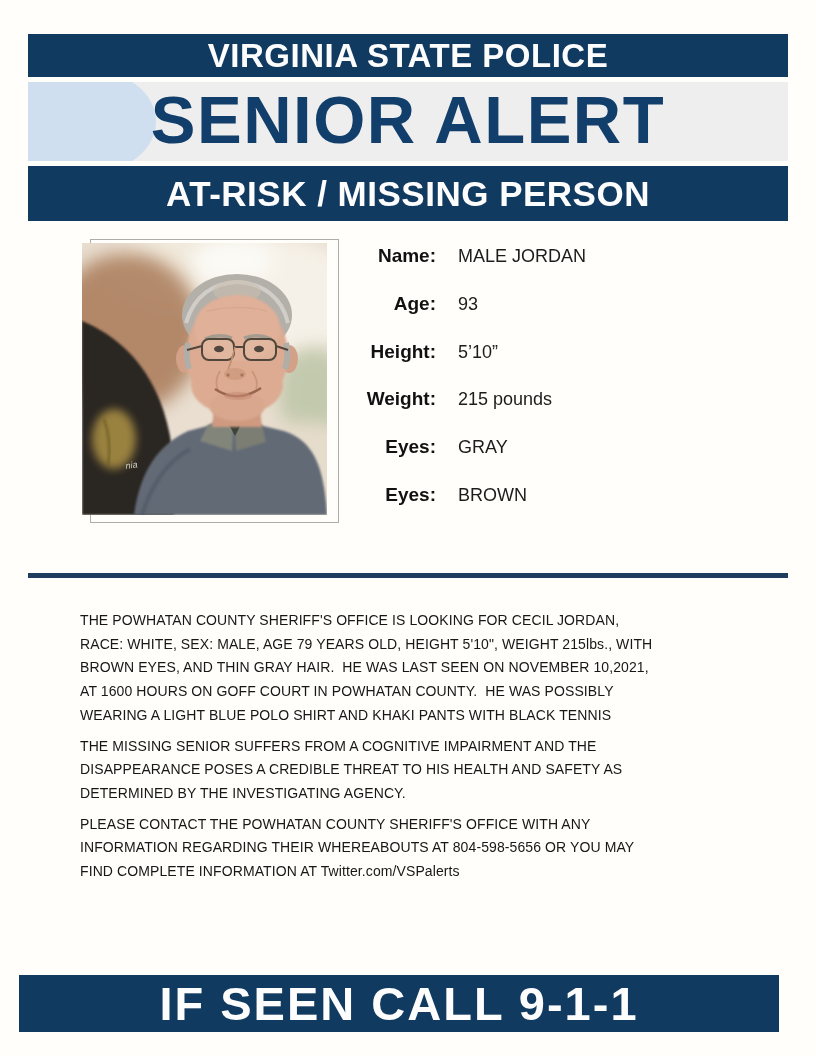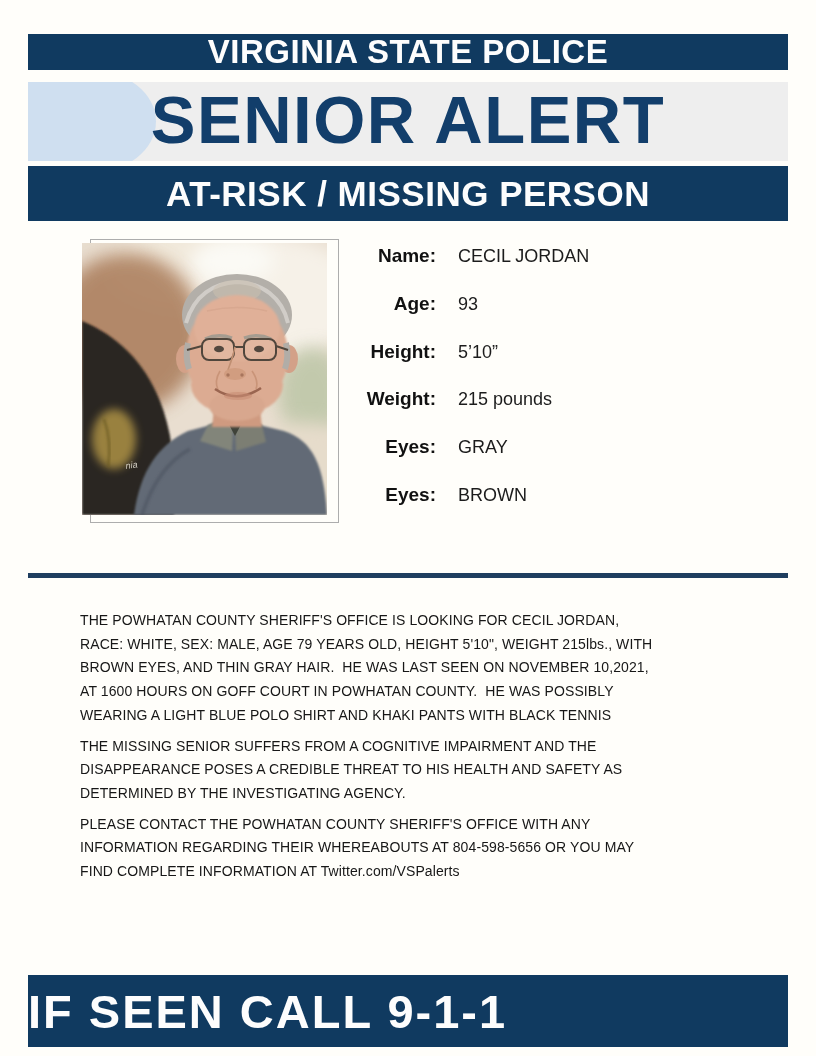--- a/index.html
+++ b/index.html
@@ -12,21 +12,21 @@
     --page-bg:#fffefa;
   }
   html,body{margin:0;padding:0;}
   body{background:#ffffff;font-family:"Liberation Sans", sans-serif;}
   .page{
     position:relative;width:816px;height:1056px;background:var(--page-bg);
     overflow:hidden;margin:0 auto;
   }
   .band{position:absolute;left:28px;width:760px;display:flex;align-items:center;justify-content:center;}
   .band-navy{background:var(--navy);}
-  .band1{top:34px;height:36px;}
+  .band1{top:34px;height:43px;}
   .band1 .band-text{color:#fdfdfd;font-weight:bold;font-size:33px;letter-spacing:0.5px;}
   .band2{top:82px;height:79px;background:var(--band-gray);overflow:hidden;}
   .band2 .accent{
     position:absolute;left:0;top:-12px;width:128px;height:103px;
     background:var(--accent-blue);
     border-radius:0 52% 52% 0 / 0 50% 50% 0;
   }
   .band2 .band-text{
     position:relative;color:var(--title-navy);font-weight:bold;font-size:67px;
     letter-spacing:1.5px;line-height:1;transform:translateY(-2px);
@@ -55,22 +55,22 @@
     padding-top:1px;white-space:pre;
   }
 
   .divider{position:absolute;left:28px;top:573px;width:760px;height:5px;background:var(--divider);}
 
   .body-text{position:absolute;left:80px;top:609px;width:700px;color:var(--ink);}
   .para{margin:0 0 7px 0;}
   .para .line{font-size:14px;line-height:23.7px;white-space:pre;letter-spacing:0.1px;}
 
   .footer-band{
-    position:absolute;left:28px;top:975px;width:760px;height:72px;
-    background:var(--navy);display:flex;align-items:center;
+    position:absolute;left:19px;top:975px;width:760px;height:57px;
+    background:var(--navy);display:flex;align-items:center;justify-content:center;
   }
   .footer-band .band-text{
     color:#fdfdfd;font-weight:bold;font-size:47px;letter-spacing:2px;line-height:1;
   }
 </style>
 </head>
 <body>
 
 <div class="page">
 
@@ -162,21 +162,21 @@
 
       <path d="M138,128 Q132,138 136,147" stroke="#c68f73" stroke-width="1.6" fill="none" opacity="0.85"></path>
       <path d="M170,128 Q177,138 174,146" stroke="#c68f73" stroke-width="1.6" fill="none" opacity="0.85"></path>
       <path d="M133,146 Q155,161 179,145" stroke="#9a6550" stroke-width="2.6" fill="none"></path>
       <ellipse cx="156" cy="153" rx="14" ry="4" fill="#c98d74" opacity="0.6"></ellipse>
       <path d="M125,68 Q155,61 185,68" stroke="#cfa087" stroke-width="1.4" fill="none" opacity="0.5"></path>
     </svg>
   </div>
 
   <div class="info-list">
-      <div class="info-row" style="top: 0px;"><span class="info-label">Name:</span><span class="info-value">CECIL JORDAN</span></div>
+      <div class="info-row" style="top: 0px;"><span class="info-label">Name:</span><span class="info-value">MALE JORDAN</span></div>
       <div class="info-row" style="top: 47.8px;"><span class="info-label">Age:</span><span class="info-value">93</span></div>
       <div class="info-row" style="top: 95.6px;"><span class="info-label">Height:</span><span class="info-value">5’10”</span></div>
       <div class="info-row" style="top: 143.4px;"><span class="info-label">Weight:</span><span class="info-value">215 pounds</span></div>
       <div class="info-row" style="top: 191.2px;"><span class="info-label">Eyes:</span><span class="info-value">GRAY</span></div>
       <div class="info-row" style="top: 239px;"><span class="info-label">Eyes:</span><span class="info-value">BROWN</span></div>
     </div>
 
   <div class="divider"></div>
 
   <div class="body-text">

